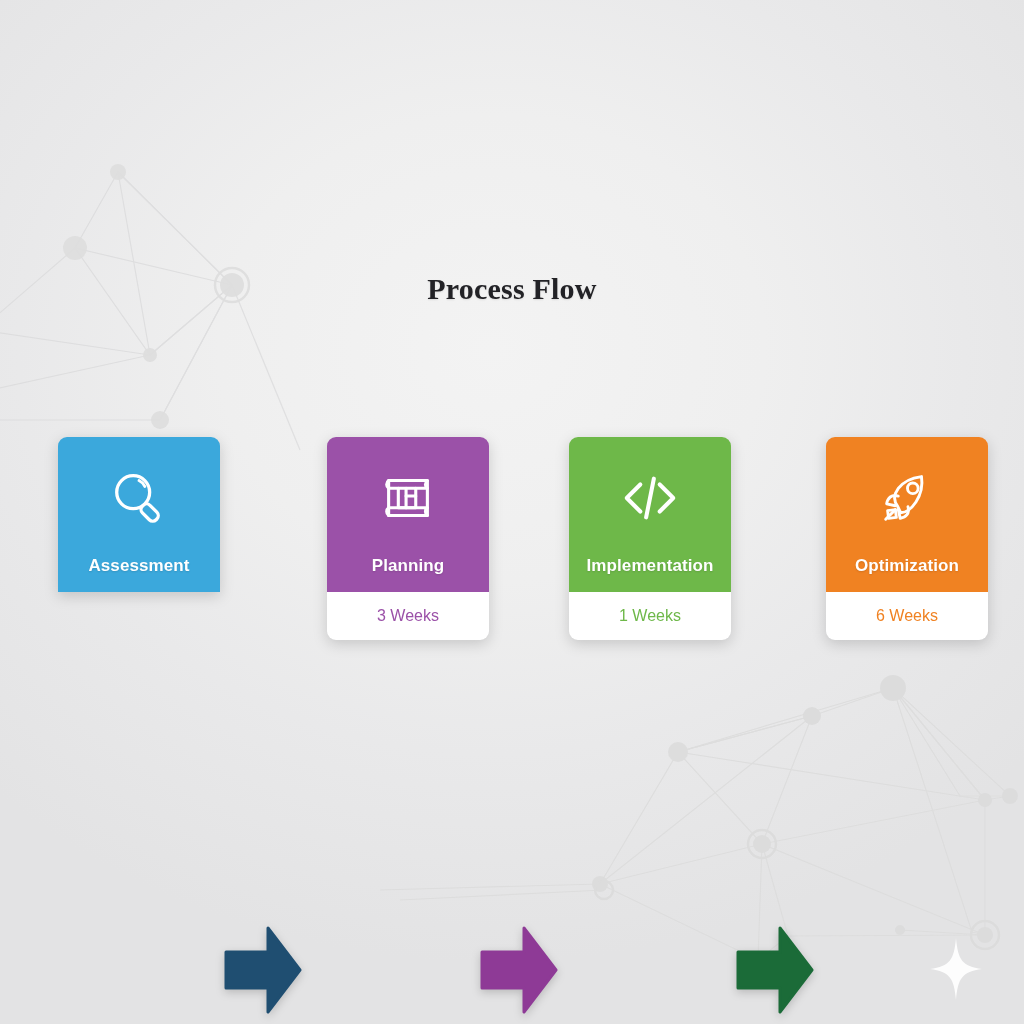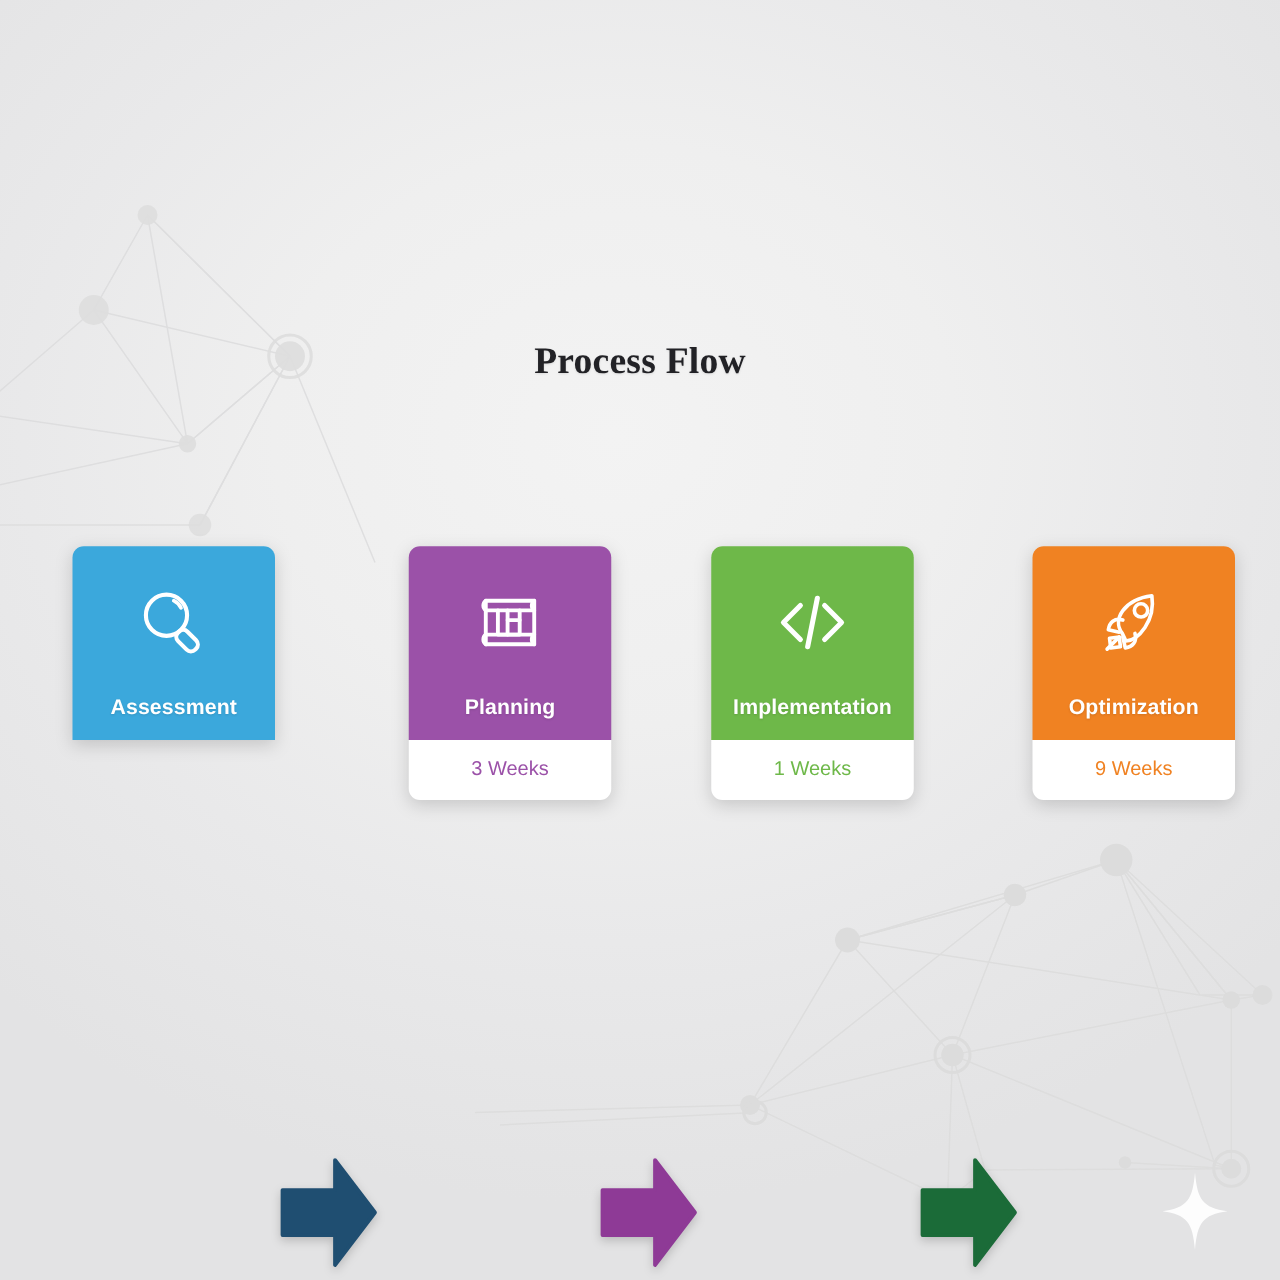--- a/index.html
+++ b/index.html
@@ -269,21 +269,21 @@
           <path d="M24 42 C14 32 22 14 44 8 C50 28 38 46 28 48 Z" transform="rotate(8 32 30)"></path>
           <circle cx="38" cy="22" r="5.5"></circle>
           <path d="M23 30 C16 28 12 32 11 38 L20 40"></path>
           <path d="M33 41 C35 48 31 52 25 53 L23 44"></path>
           <path d="M20 44 L10 54"></path>
           <path d="M20 44 L12 45 L13 53 L21 52 Z"></path>
         </svg>
         <div class="card-label">Optimization</div>
       </div>
       <div class="card-footer" style="color:#F08222">
-        <span>9 Weeks</span>
+        <span>6 Weeks</span>
       </div>
     </div>
 
   </div>
 
   <svg id="sparkle" viewBox="0 0 52 62" xmlns="http://www.w3.org/2000/svg">
     <path d="M26 0 C28 22 32 28 52 31 C32 34 28 40 26 62 C24 40 20 34 0 31 C20 28 24 22 26 0 Z" fill="#ffffff" opacity="0.92"></path>
   </svg>
 
 </div>

